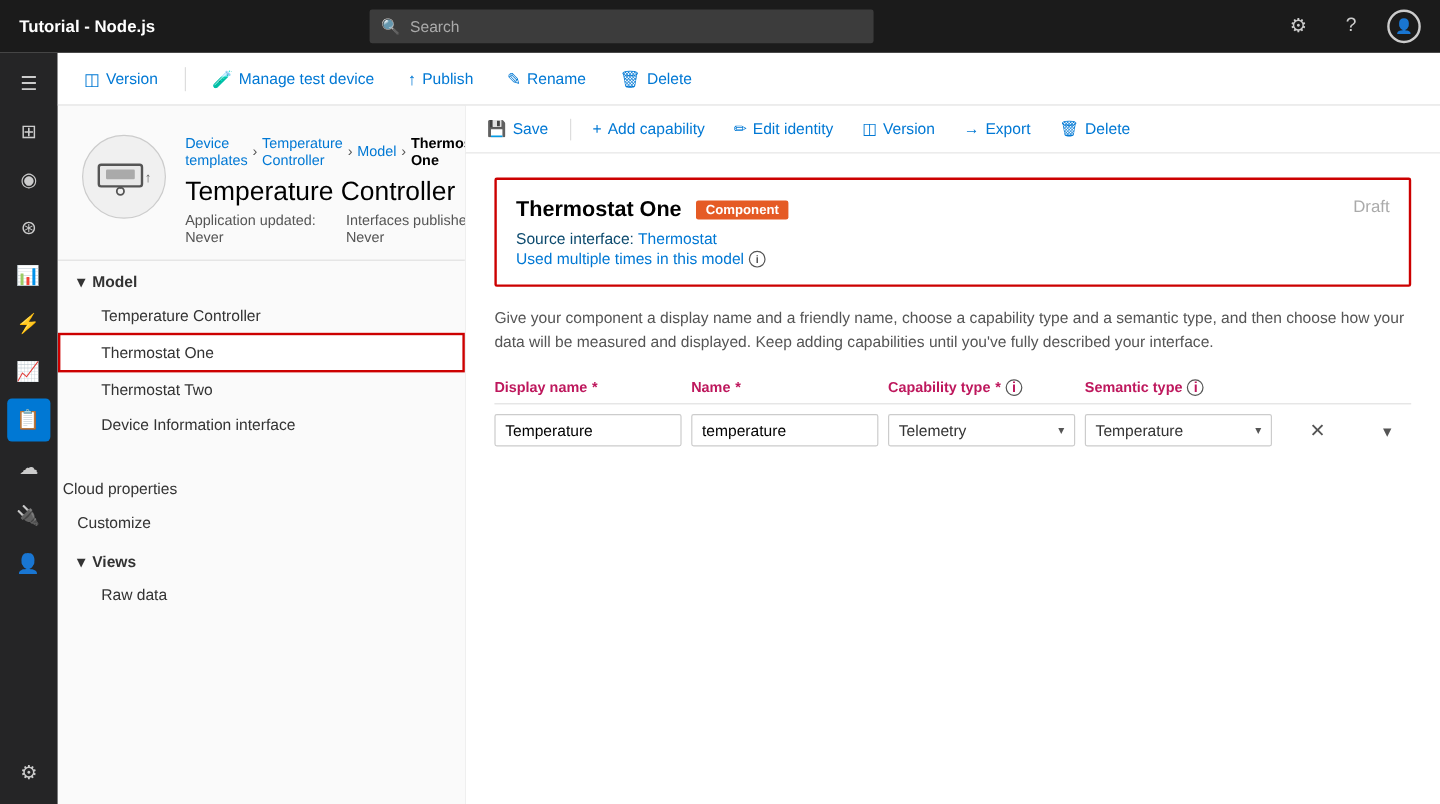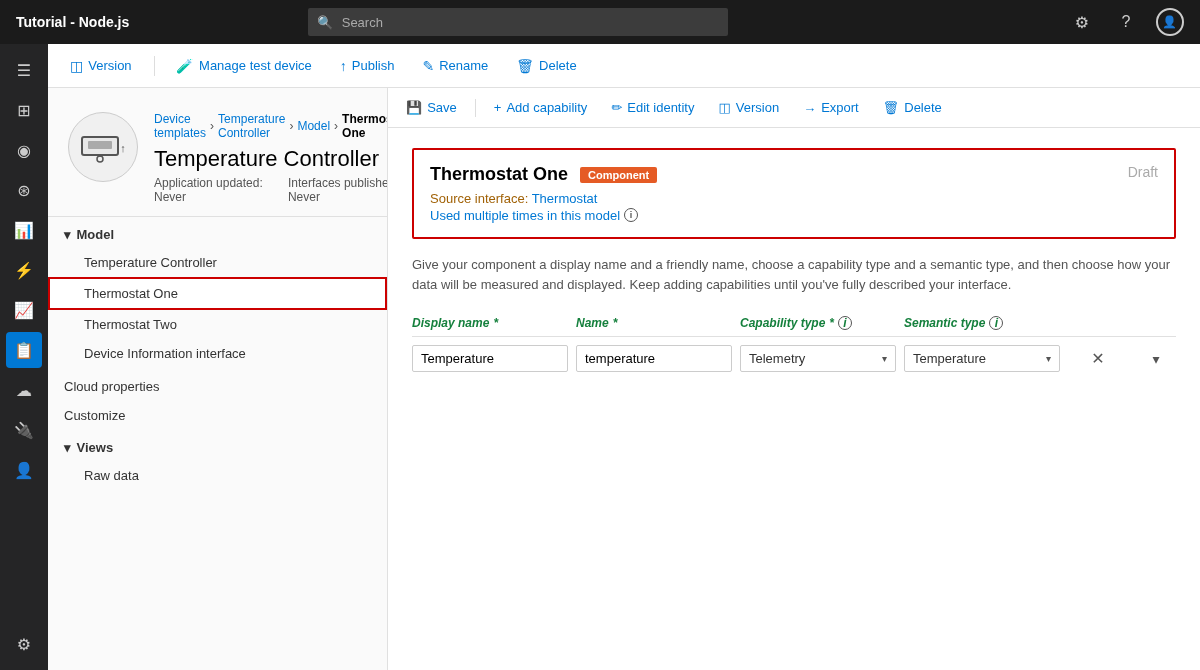--- a/index.html
+++ b/index.html
@@ -205,41 +205,41 @@
     .component-badge {
       background: #e55b25;
       color: #fff;
       font-size: 11px;
       font-weight: 600;
       padding: 2px 8px;
       border-radius: 2px;
     }
     .draft-label { position: absolute; top: 14px; right: 16px; font-size: 14px; color: #aaa; }
     .component-source { font-size: 13px; color: #333; margin-bottom: 2px; }
-    .component-source span { color: #a16207; }
-    .component-used { font-size: 13px; color: #0078d4; display: flex; gap: 4px; }
+    .component-source span { color: #0c4a6e; }
+    .component-used { font-size: 13px; color: #0078d4; display: flex; align-items: center; gap: 4px; }
 
     
     .description-text { font-size: 13px; color: #333; line-height: 1.5; margin-bottom: 20px; }
     .description-text a { color: #0078d4; text-decoration: none; }
 
     
     .capabilities-title { font-size: 16px; font-weight: 600; margin-bottom: 6px; }
     .capabilities-desc { font-size: 13px; color: #555; line-height: 1.5; margin-bottom: 16px; }
 
     
     .cap-table-header {
       display: grid;
       grid-template-columns: 1fr 1fr 1fr 1fr 60px 40px;
       gap: 8px;
       padding: 6px 0;
       border-bottom: 1px solid #e0e0e0;
       margin-bottom: 8px;
     }
-    .cap-table-header span { font-size: 12px; font-weight: 600; color: #15803d; display: flex; align-items: center; gap: 4px; font-style: italic; }
+    .cap-table-header span { font-size: 12px; font-weight: 600; color: #be185d; display: flex; align-items: center; gap: 4px; }
     .req-star { color: #c00; }
 
     
     .cap-row {
       display: grid;
       grid-template-columns: 1fr 1fr 1fr 1fr 60px 40px;
       gap: 8px;
       align-items: center;
       margin-bottom: 6px;
     }
@@ -372,21 +372,21 @@
             <span>Thermostat One</span>
           </div>
           <div class="nav-item">
             <span>Thermostat Two</span>
           </div>
           <div class="nav-item">
             <span>Device Information interface</span>
           </div>
         </div>
 
-        <div class="nav-item" style="padding-left:16px;font-size:13px;">
+        <div class="nav-item" style="padding-left:4px;font-size:13px;margin-top:20px;">
           <span>Cloud properties</span>
         </div>
         <div class="nav-item" style="padding-left:16px;font-size:13px;">
           <span>Customize</span>
         </div>
 
         <div class="nav-section">
           <div class="nav-section-header">
             <span>▾</span>
             <span>Views</span>

